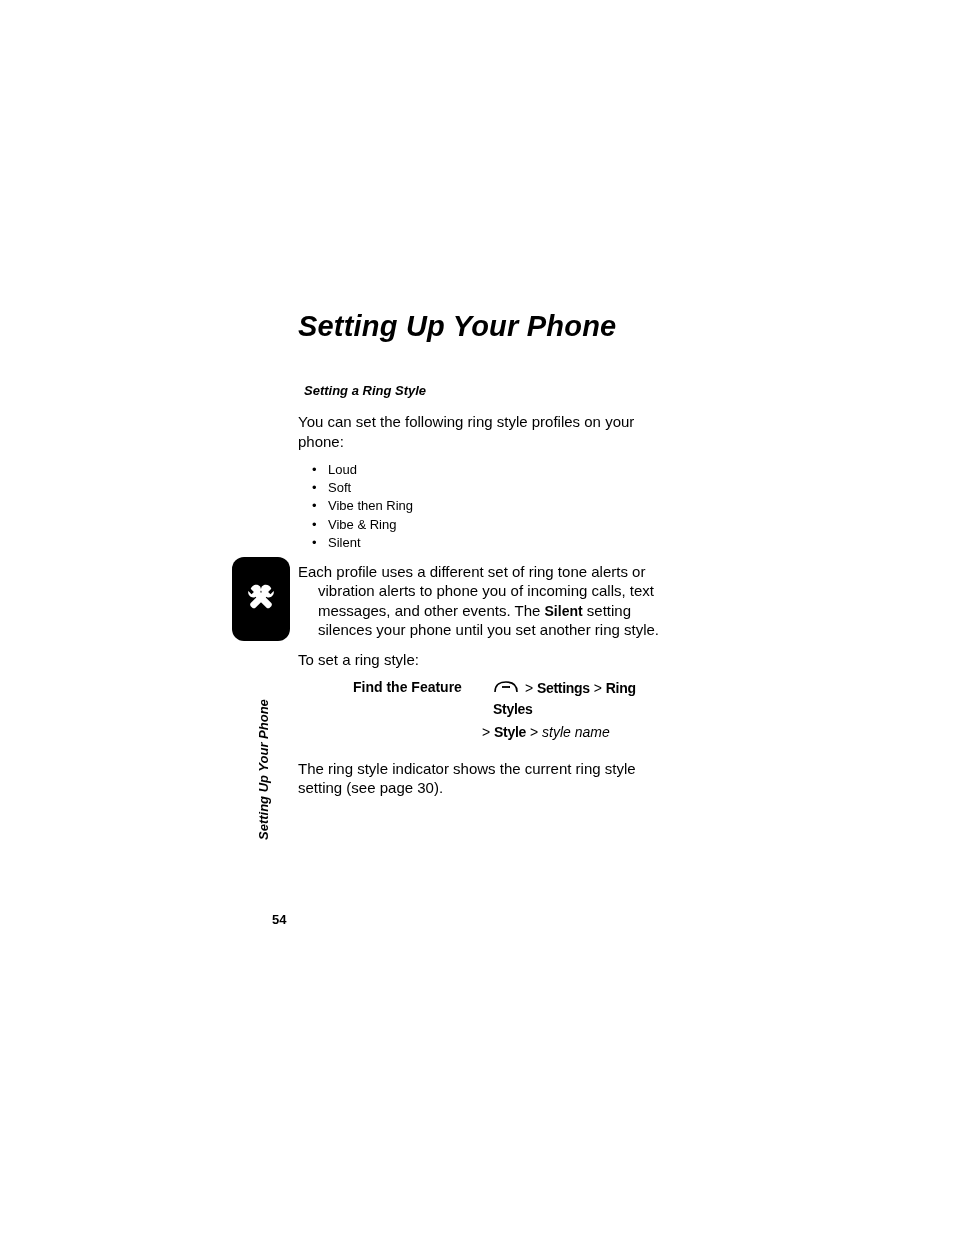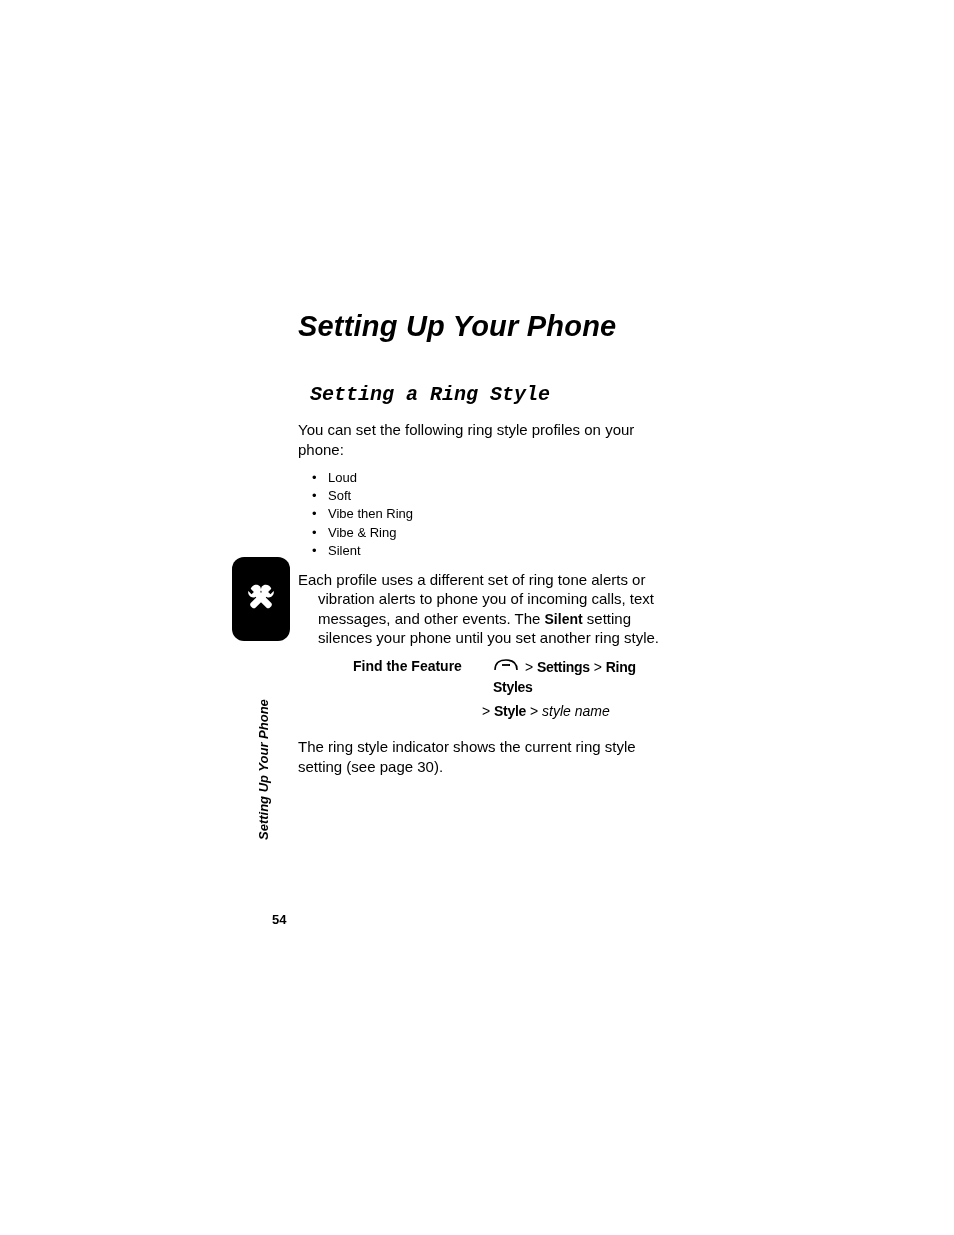--- a/index.html
+++ b/index.html
@@ -20,25 +20,25 @@
   }
   .chapter-title {
     font-family: Arial, Helvetica, sans-serif;
     font-weight: 900;
     font-style: italic;
     font-size: 29px;
     margin: 0 0 40px 0;
     letter-spacing: 0.2px;
   }
   .section-title {
-    font-family: Liberation Mono, monospace;
-    font-weight: 900;
-    font-style: italic;
-    font-size: 20px;
-    margin: 0 0 14px 12px;
+    font-family: Liberation Sans, sans-serif;
+    font-weight: 900;
+    font-style: italic;
+    font-size: 13px;
+    margin: 0 0 14px 6px;
   }
   .body-text {
     font-size: 15px;
     line-height: 1.3;
     margin: 0 0 10px 0;
   }
   .profile-list {
     list-style: none;
     padding: 0 0 0 30px;
     margin: 0 0 10px 0;
@@ -169,20 +169,21 @@
     <li>Silent</li>
   </ul>
 
   <p class="body-text">
     <span>Each profile uses a different set of ring tone alerts or</span>
     <span class="para-offset">
       <span>vibration alerts to phone you of incoming calls, text messages, and other events. The </span><span class="condensed-bold">Silent</span><span> setting silences your phone until you set another ring style.</span>
     </span>
   </p>
 
+  <p class="body-text">To set a ring style:</p>
 
   <div class="feature-row">
     <div class="feature-label">Find the Feature</div>
     <div class="feature-path">
       <span class="menu-icon">
         <svg width="26" height="14" viewBox="0 0 26 14">
           <path d="M2 12 C 2 4, 8 2, 13 2 C 18 2, 24 4, 24 12" fill="none" stroke="#000" stroke-width="1.6"></path>
           <line x1="9" y1="7" x2="17" y2="7" stroke="#000" stroke-width="1.8"></line>
         </svg>
       </span>

